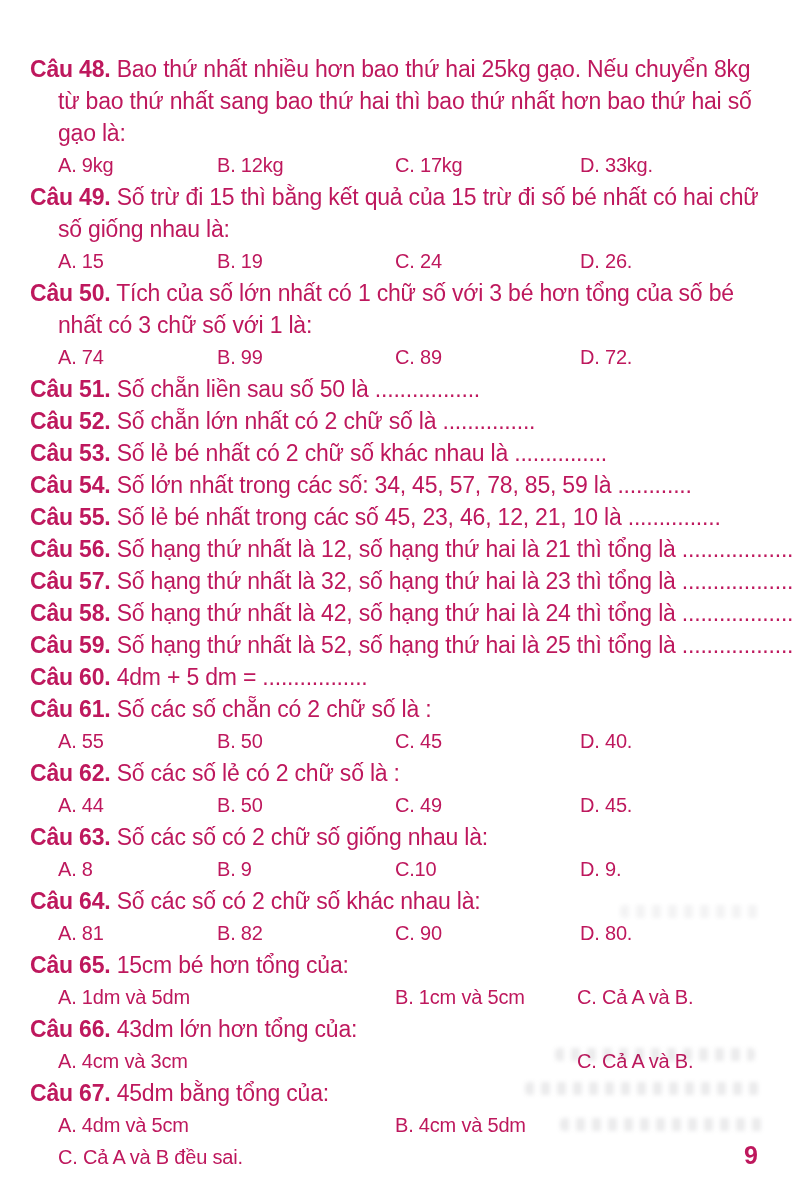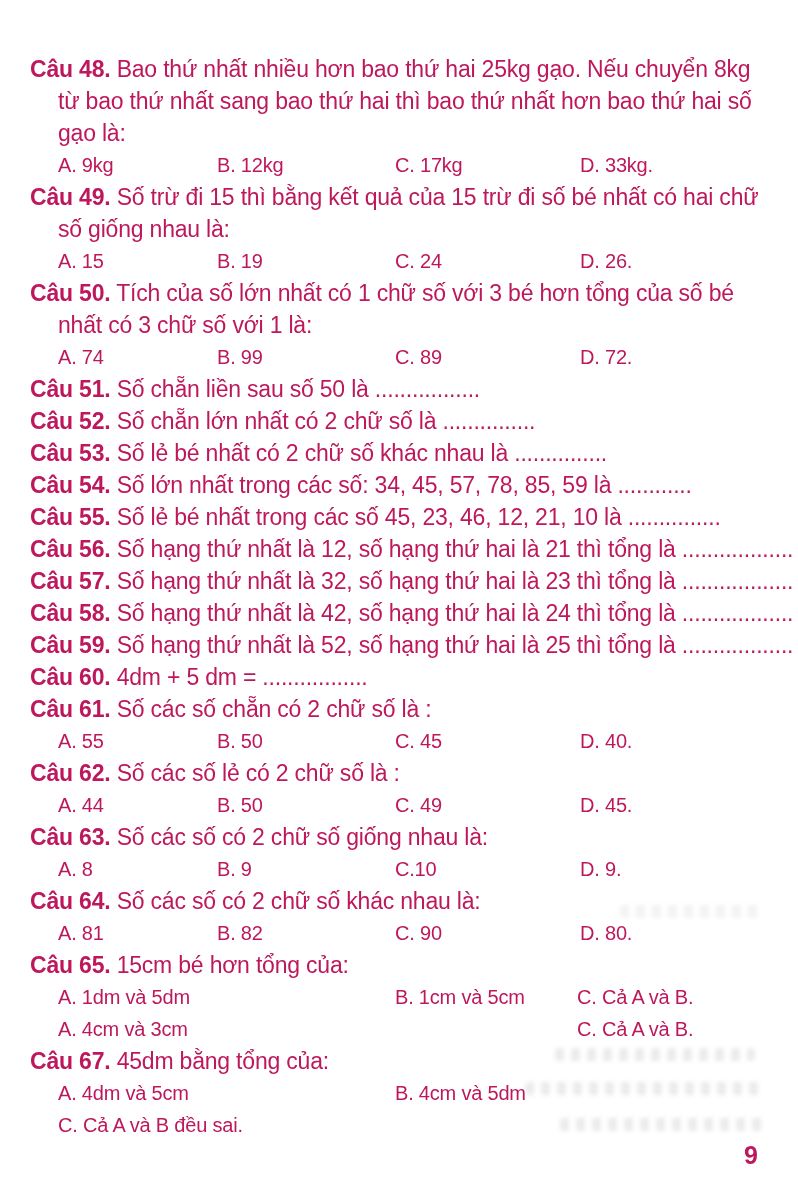--- a/index.html
+++ b/index.html
@@ -134,20 +134,21 @@
       <span class="opt pD">D. 80.</span>
     </div>
 
     <p class="q one"><b class="qlabel">Câu 65.</b> <span>15cm bé hơn tổng của:</span></p>
     <div class="opts">
       <span class="opt pA">A. 1dm và 5dm</span>
       <span class="opt pC">B. 1cm và 5cm</span>
       <span class="opt pC3">C. Cả A và B.</span>
     </div>
 
+    <p class="q one"><b class="qlabel">Câu 66.</b> <span>43dm lớn hơn tổng của:</span></p>
     <div class="opts">
       <span class="opt pA">A. 4cm và 3cm</span>
       <span class="opt pC3">C. Cả A và B.</span>
     </div>
 
     <p class="q one"><b class="qlabel">Câu 67.</b> <span>45dm bằng tổng của:</span></p>
     <div class="opts">
       <span class="opt pA">A. 4dm và 5cm</span>
       <span class="opt pC">B. 4cm và 5dm</span>
     </div>

